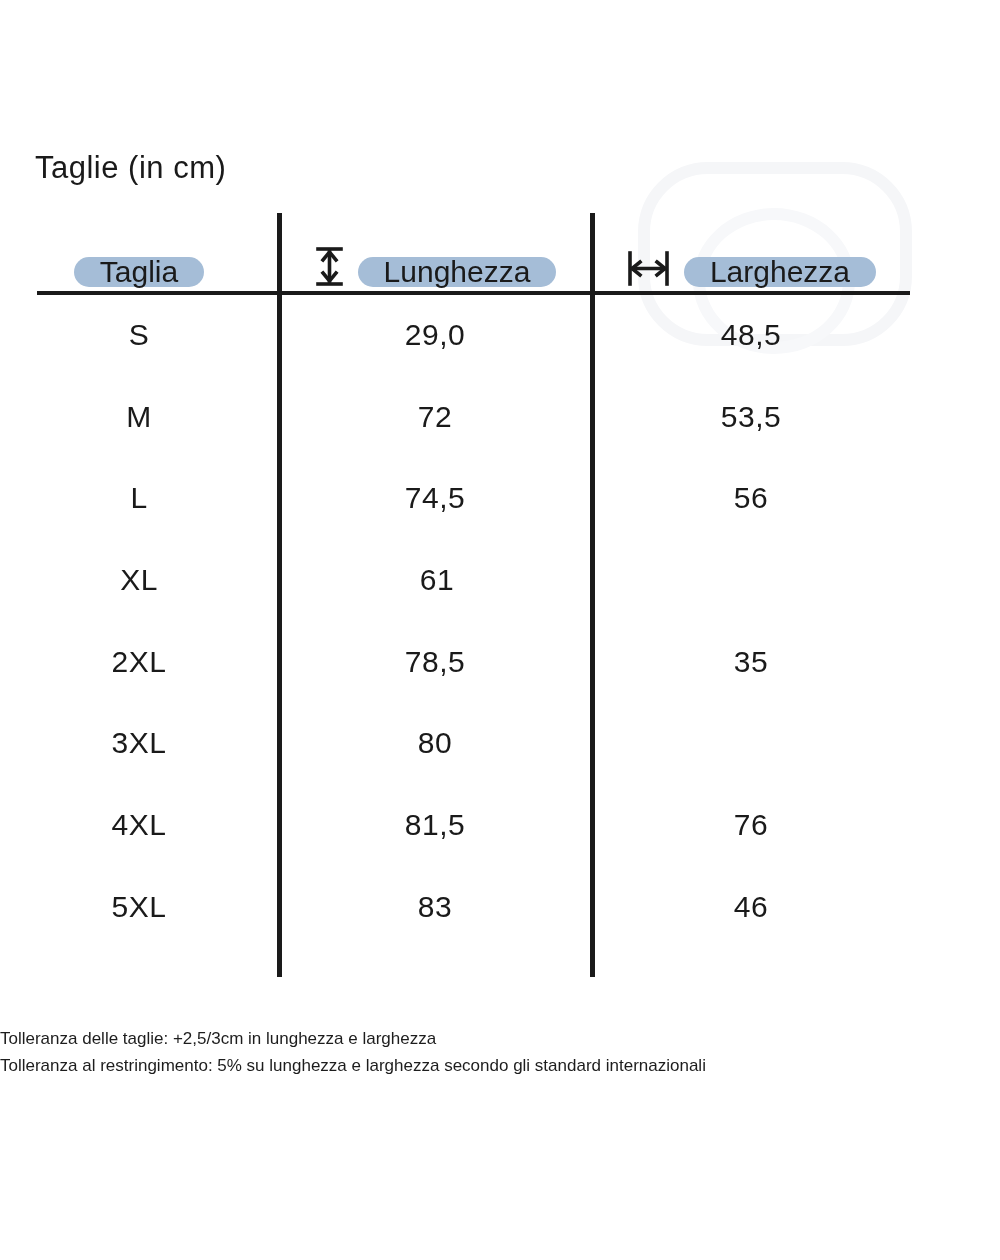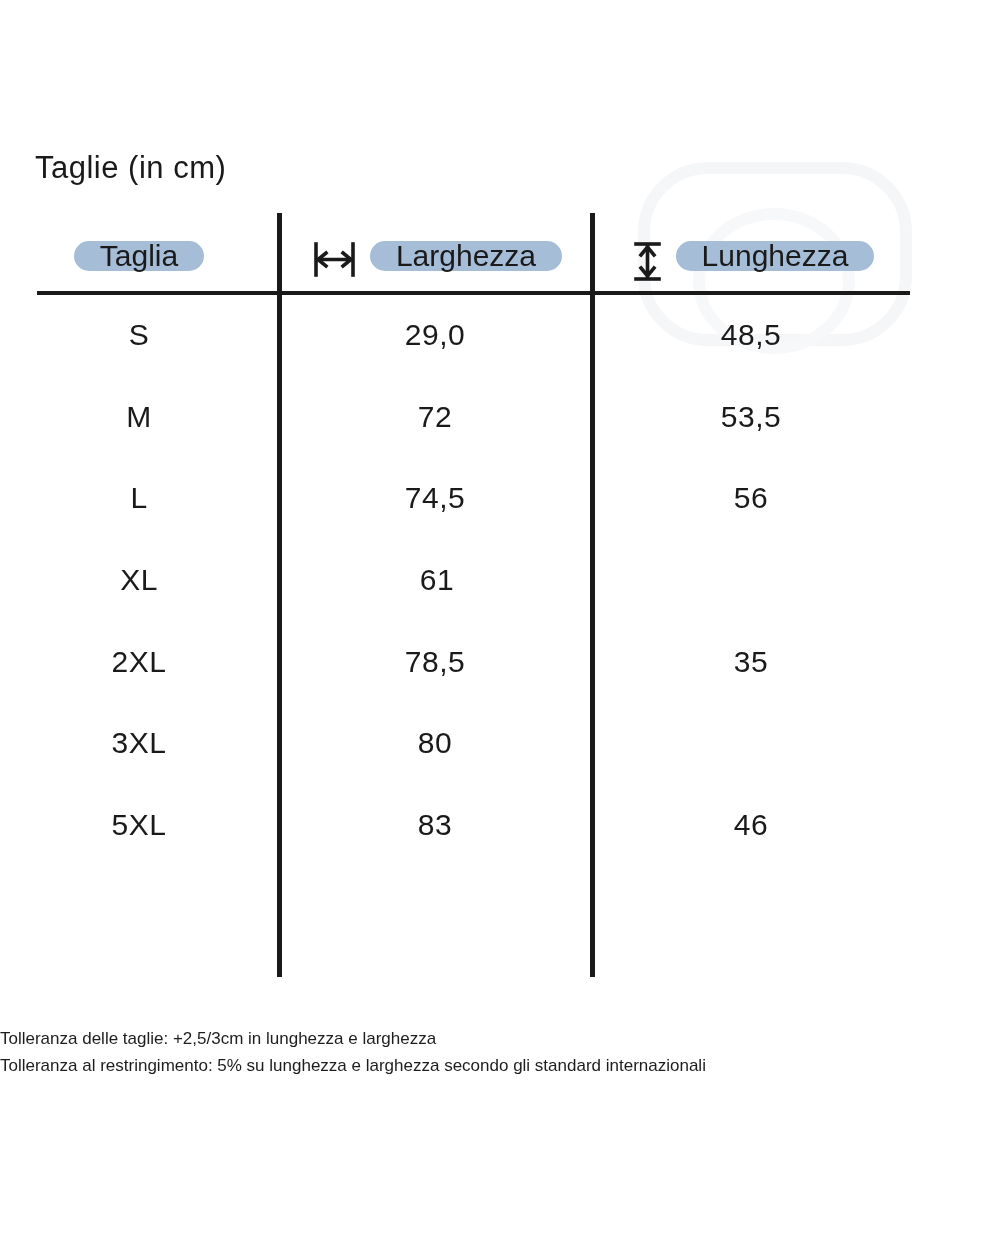--- a/index.html
+++ b/index.html
@@ -70,21 +70,21 @@
   .header-row {
     position: absolute;
     left: 0;
     top: 241px;
     width: 910px;
     display: flex;
     align-items: center;
   }
   .hcell {
     display: flex;
-    align-items: flex-start;
+    align-items: flex-end;
     justify-content: center;
     gap: 13px;
     height: 46px;
   }
   .hcell.c1 { width: 278px; }
   .hcell.c2 { width: 314px; }
   .hcell.c3 { width: 318px; }
   .pill {
     background: #a5bdd7;
     border-radius: 18px;
@@ -149,45 +149,45 @@
 
   <div class="page-title">Taglie (in cm)</div>
 
   <div class="vline v1"></div>
   <div class="vline v2"></div>
   <div class="hline"></div>
 
   <div class="header-row">
     <div class="hcell c1">
       <span class="pill">Taglia</span>
+    </div>
+    <div class="hcell c2">
+      <span class="measure-icon">
+        <svg width="31" height="41" viewBox="0 0 31 41">
+          <line x1="4" y1="3" x2="27" y2="3"></line>
+          <line x1="4" y1="38" x2="27" y2="38"></line>
+          <line x1="15.5" y1="6" x2="15.5" y2="35"></line>
+          <polyline points="9,14 15.5,6 22,14"></polyline>
+          <polyline points="9,27 15.5,35 22,27"></polyline>
+        </svg>
+      </span>
+      <span class="pill">Lunghezza</span>
     </div>
     <div class="hcell c3">
       <span class="measure-icon">
         <svg width="45" height="37" viewBox="0 0 45 37">
           <line x1="4" y1="3" x2="4" y2="34"></line>
           <line x1="41" y1="3" x2="41" y2="34"></line>
           <line x1="6" y1="18.5" x2="39" y2="18.5"></line>
           <polyline points="14,12 6,18.5 14,25"></polyline>
           <polyline points="31,12 39,18.5 31,25"></polyline>
         </svg>
       </span>
       <span class="pill">Larghezza</span>
     </div>
-    <div class="hcell c2">
-      <span class="measure-icon">
-        <svg width="31" height="41" viewBox="0 0 31 41">
-          <line x1="4" y1="3" x2="27" y2="3"></line>
-          <line x1="4" y1="38" x2="27" y2="38"></line>
-          <line x1="15.5" y1="6" x2="15.5" y2="35"></line>
-          <polyline points="9,14 15.5,6 22,14"></polyline>
-          <polyline points="9,27 15.5,35 22,27"></polyline>
-        </svg>
-      </span>
-      <span class="pill">Lunghezza</span>
-    </div>
   </div>
 
   <div class="rows">
     <div class="row">
       <div class="cell c1">S</div>
       <div class="cell c2">29,0</div>
       <div class="cell c3">48,5</div>
     </div>
 
     <div class="row">
@@ -211,20 +211,25 @@
       <div class="cell c1">2XL</div>
       <div class="cell c2">78,5</div>
       <div class="cell c3">35</div>
     </div>
 
     <div class="row">
       <div class="cell c1">3XL</div>
       <div class="cell c2">80</div>
     </div>
 
+    <div class="row">
+      <div class="cell c1">4XL</div>
+      <div class="cell c2">81,5</div>
+      <div class="cell c3">76</div>
+    </div>
 
     <div class="row">
       <div class="cell c1">5XL</div>
       <div class="cell c2">83</div>
       <div class="cell c3">46</div>
     </div>
   </div>
 
   <div class="footer">
     <div>Tolleranza delle taglie: +2,5/3cm in lunghezza e larghezza</div>

